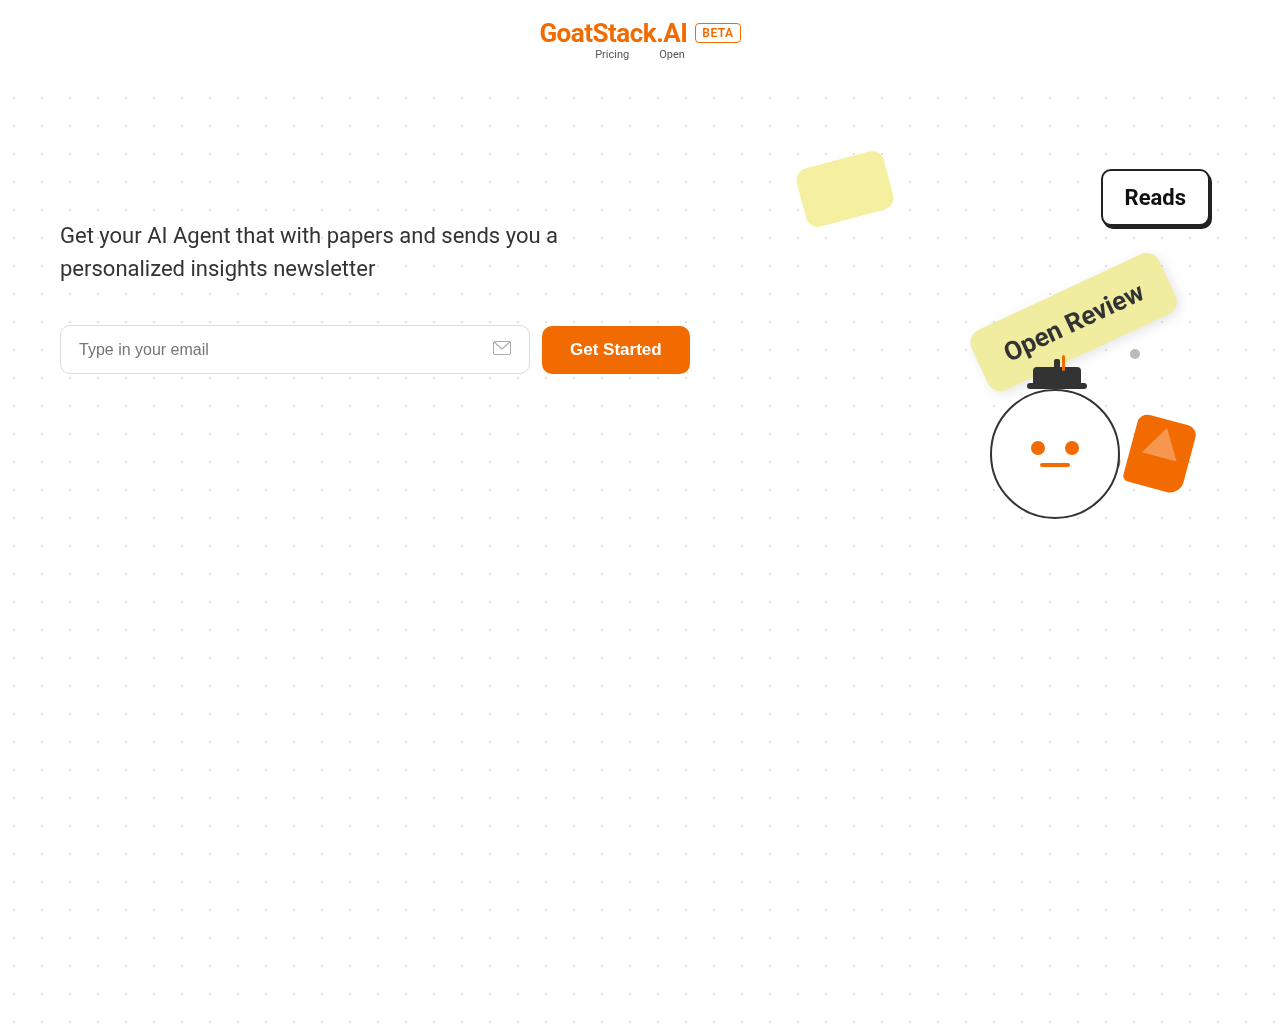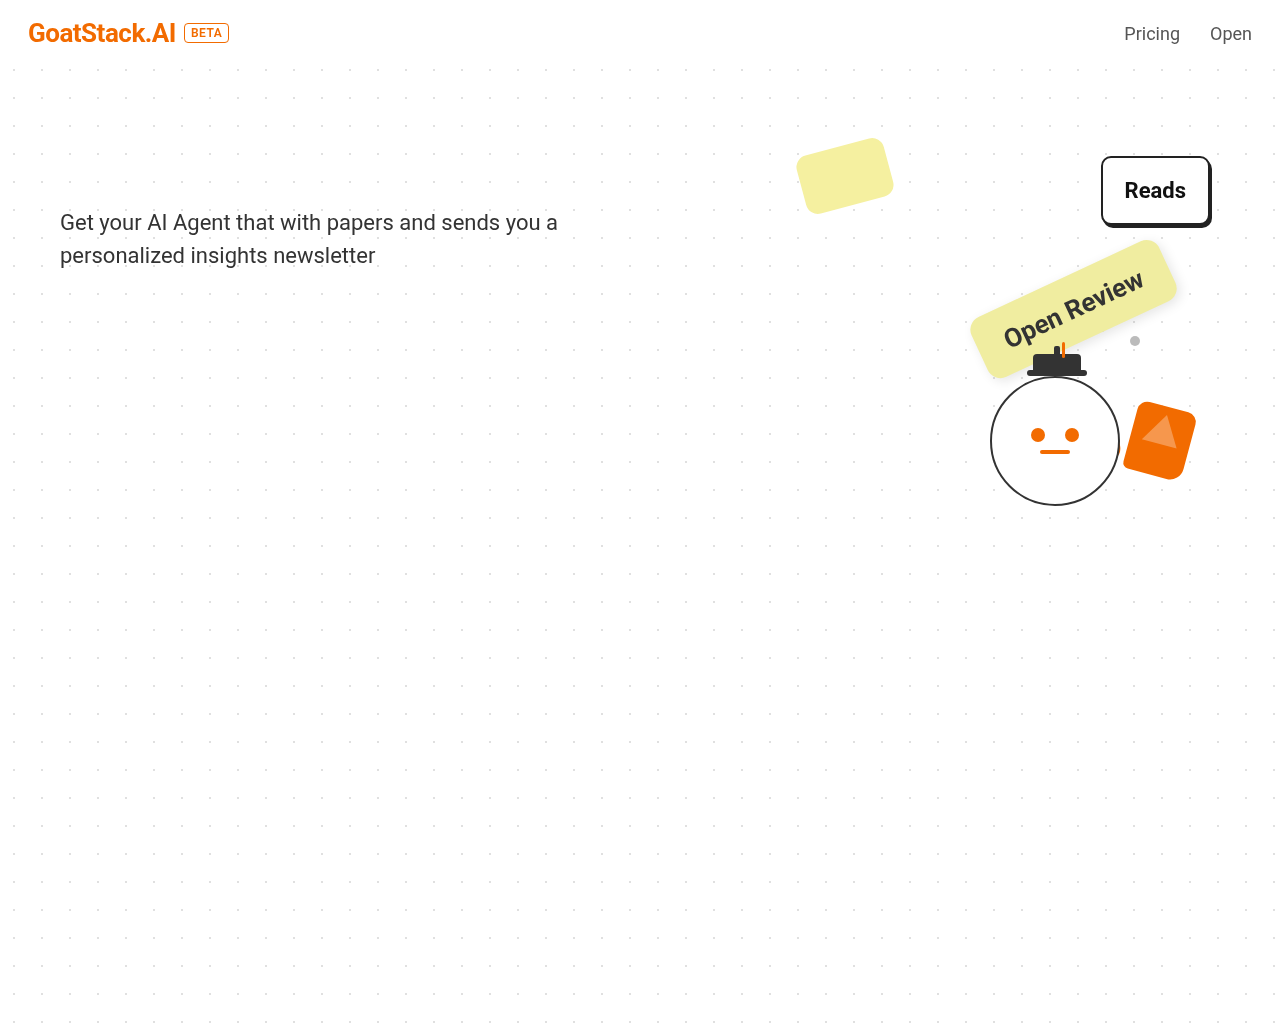--- a/index.html
+++ b/index.html
@@ -31,22 +31,23 @@
       pointer-events: none;
     }
 
     
     nav {
       position: relative;
       z-index: 10;
       display: flex;
       align-items: center;
       justify-content: space-between;
-      padding: 18px 28px;
+      padding: 18px 64px;
       background: #ffffff;
+      flex-direction: column;
     }
 
     .logo-area {
       display: flex;
       align-items: center;
       gap: 8px;
     }
 
     .logo-text {
       font-size: 26px;
@@ -65,21 +66,21 @@
       letter-spacing: 0.5px;
     }
 
     .nav-links {
       display: flex;
       align-items: center;
       gap: 30px;
     }
 
     .nav-link {
-      font-size: 18px;
+      font-size: 11px;
       color: #555;
       text-decoration: none;
       cursor: pointer;
     }
 
     
     .main-content {
       position: relative;
       z-index: 5;
       padding: 120px 60px 60px 60px;
@@ -172,21 +173,21 @@
     }
 
     
     .reads-badge {
       position: absolute;
       top: 10px;
       right: 10px;
       background: #fff;
       border: 2px solid #222;
       border-radius: 10px;
-      padding: 20px 22px;
+      padding: 14px 22px;
       font-size: 22px;
       font-weight: 700;
       color: #111;
       z-index: 20;
       box-shadow: 2px 3px 0px #222;
     }
 
     .bubble-top {
       top: 70px;
       left: 190px;
@@ -378,20 +379,32 @@
     <a class="nav-link" href="#">Pricing</a>
     <a class="nav-link" href="#">Open</a>
   </div>
 </nav>
 
 <div class="main-content">
 
   <div class="hero-left">
     <p class="hero-subtext">Get your AI Agent that with papers and sends you a personalized insights newsletter</p>
 
+    <div class="email-form">
+      <div class="email-input-wrapper">
+        <input class="email-input" type="email" placeholder="Type in your email" style="">
+        <span class="email-icon">
+          <svg width="18" height="14" viewBox="0 0 18 14" fill="none" xmlns="http://www.w3.org/2000/svg">
+            <rect x="0.5" y="0.5" width="17" height="13" rx="1.5" stroke="#aaa" fill="none"></rect>
+            <path d="M1 1L9 8L17 1" stroke="#aaa" stroke-width="1.2"></path>
+          </svg>
+        </span>
+      </div>
+      <button class="get-started-btn">Get Started</button>
+    </div>
 
   </div>
 
   <div class="hero-right">
 
     <div class="reads-badge">Reads</div>
 
     <div class="gray-dot gray-dot-1"></div>
     <div class="gray-dot gray-dot-2"></div>
     <div class="gray-dot gray-dot-3"></div>

